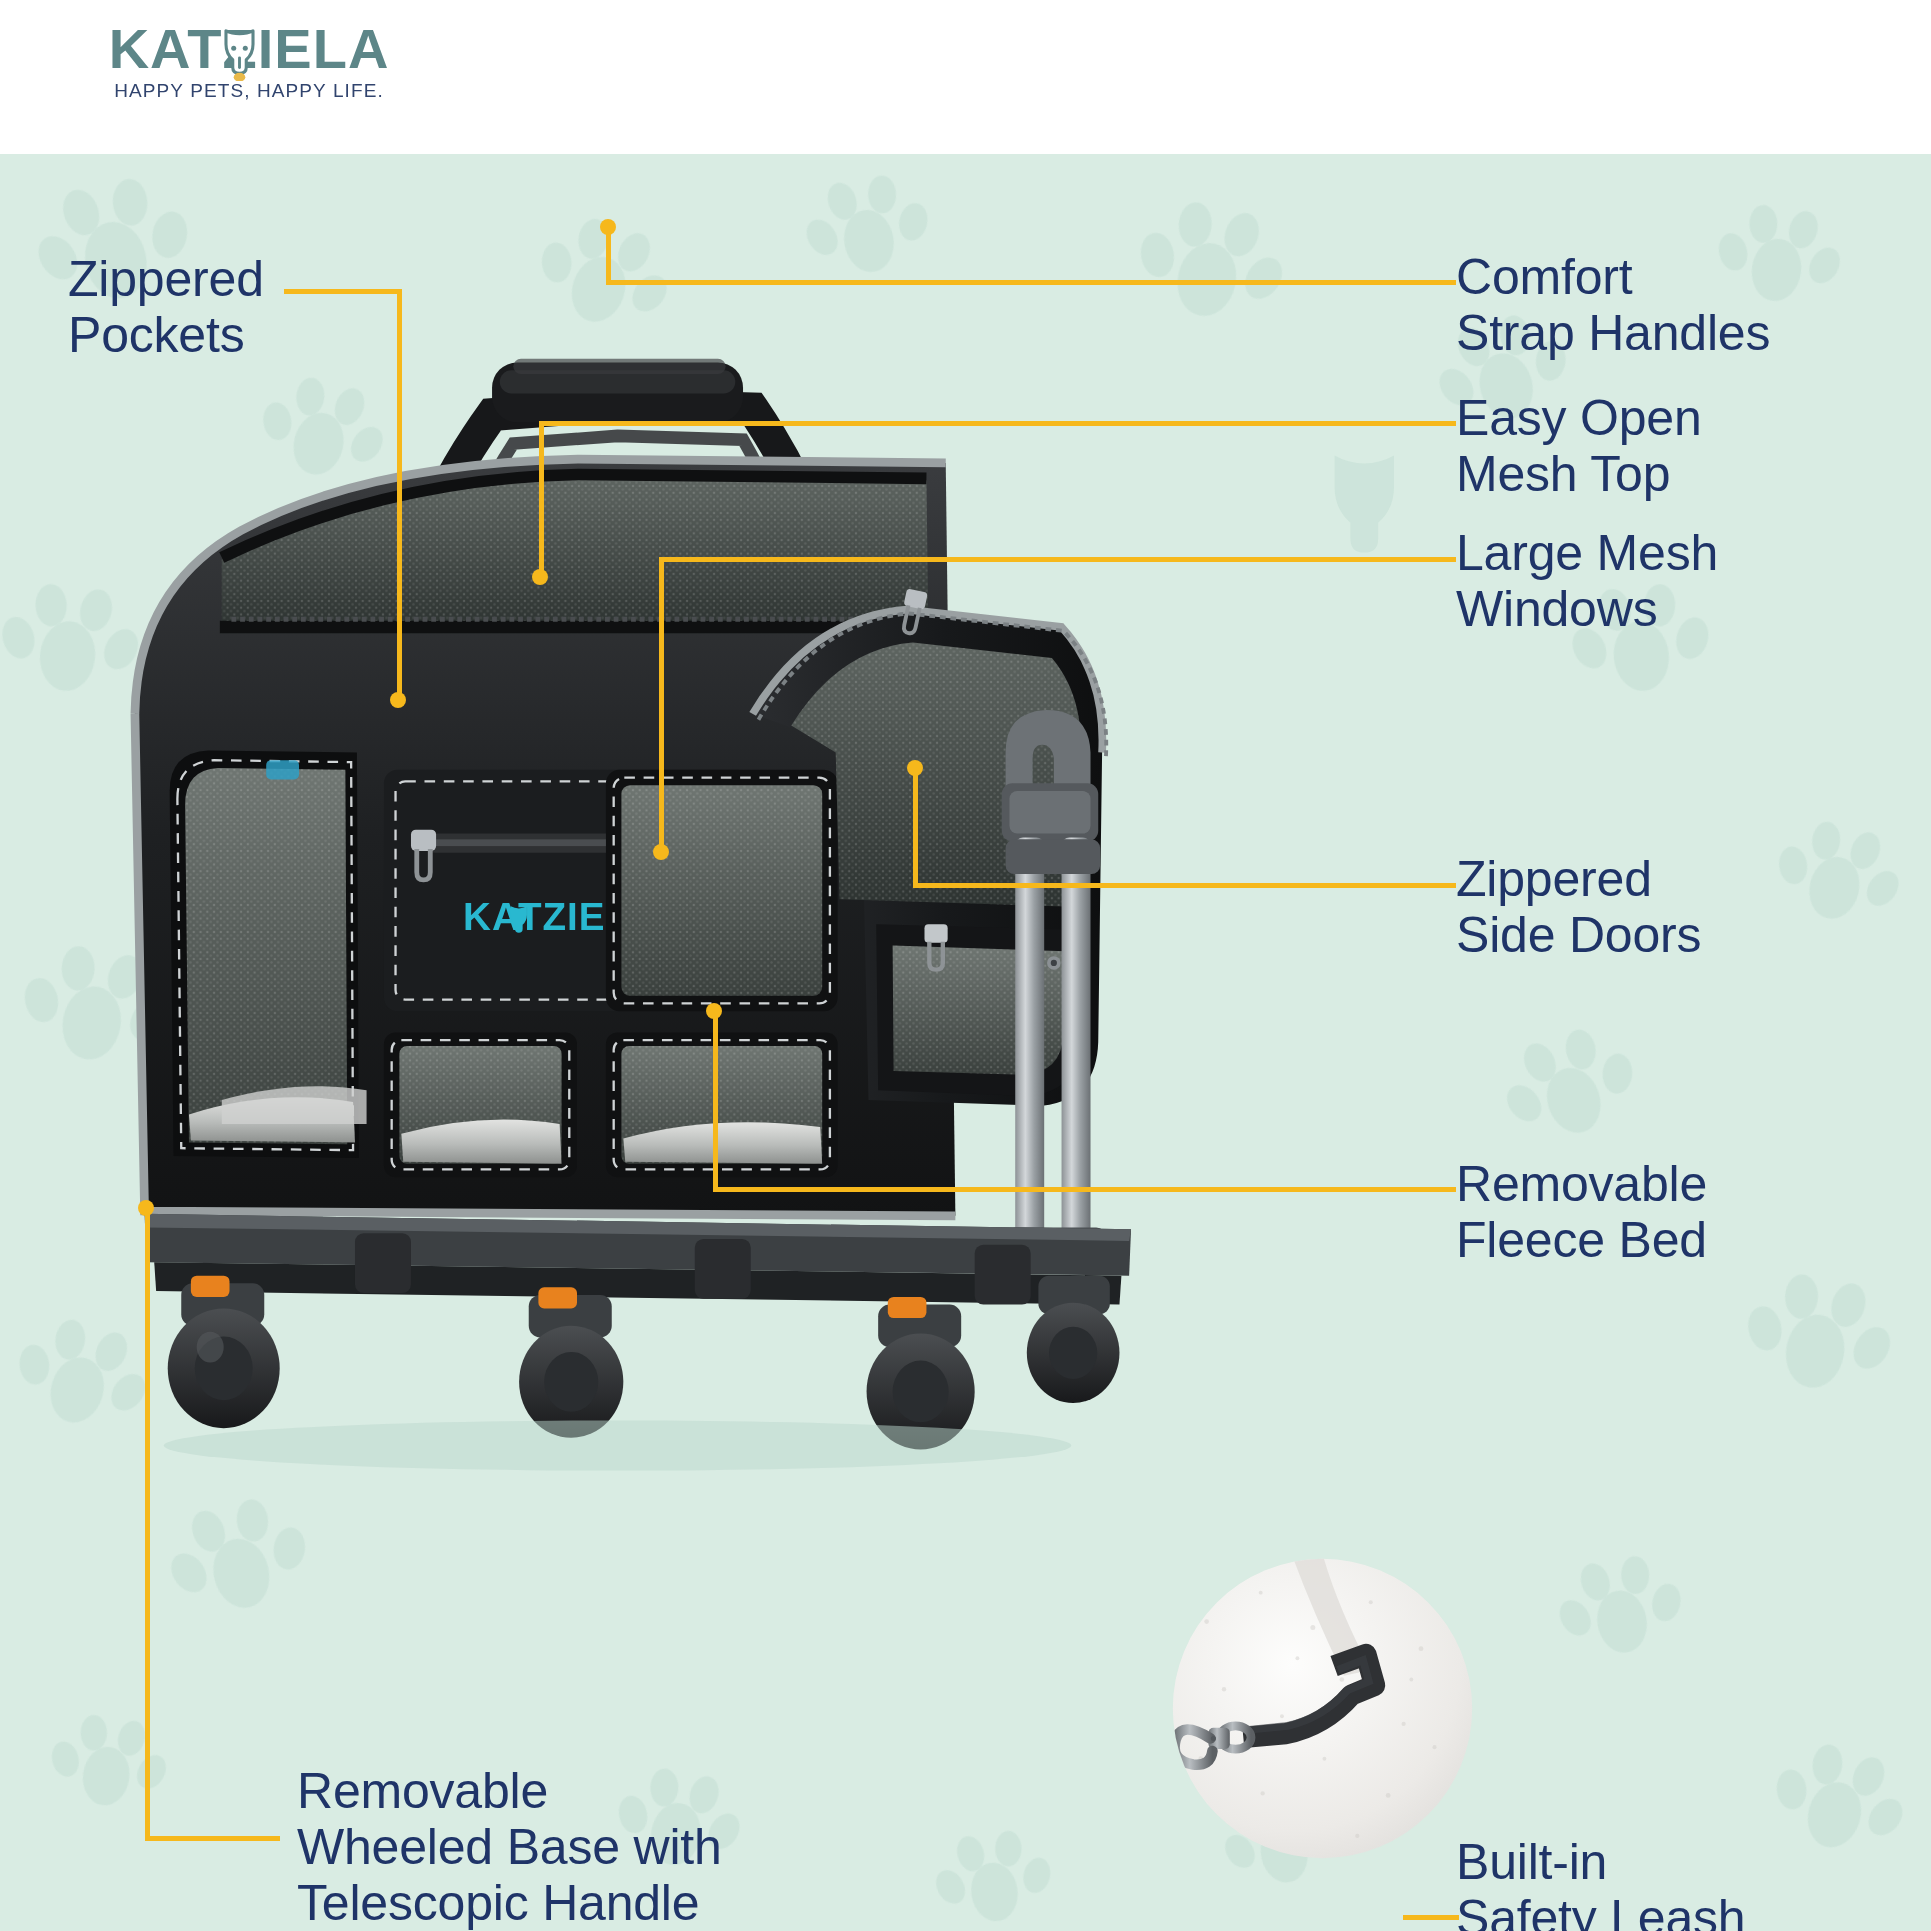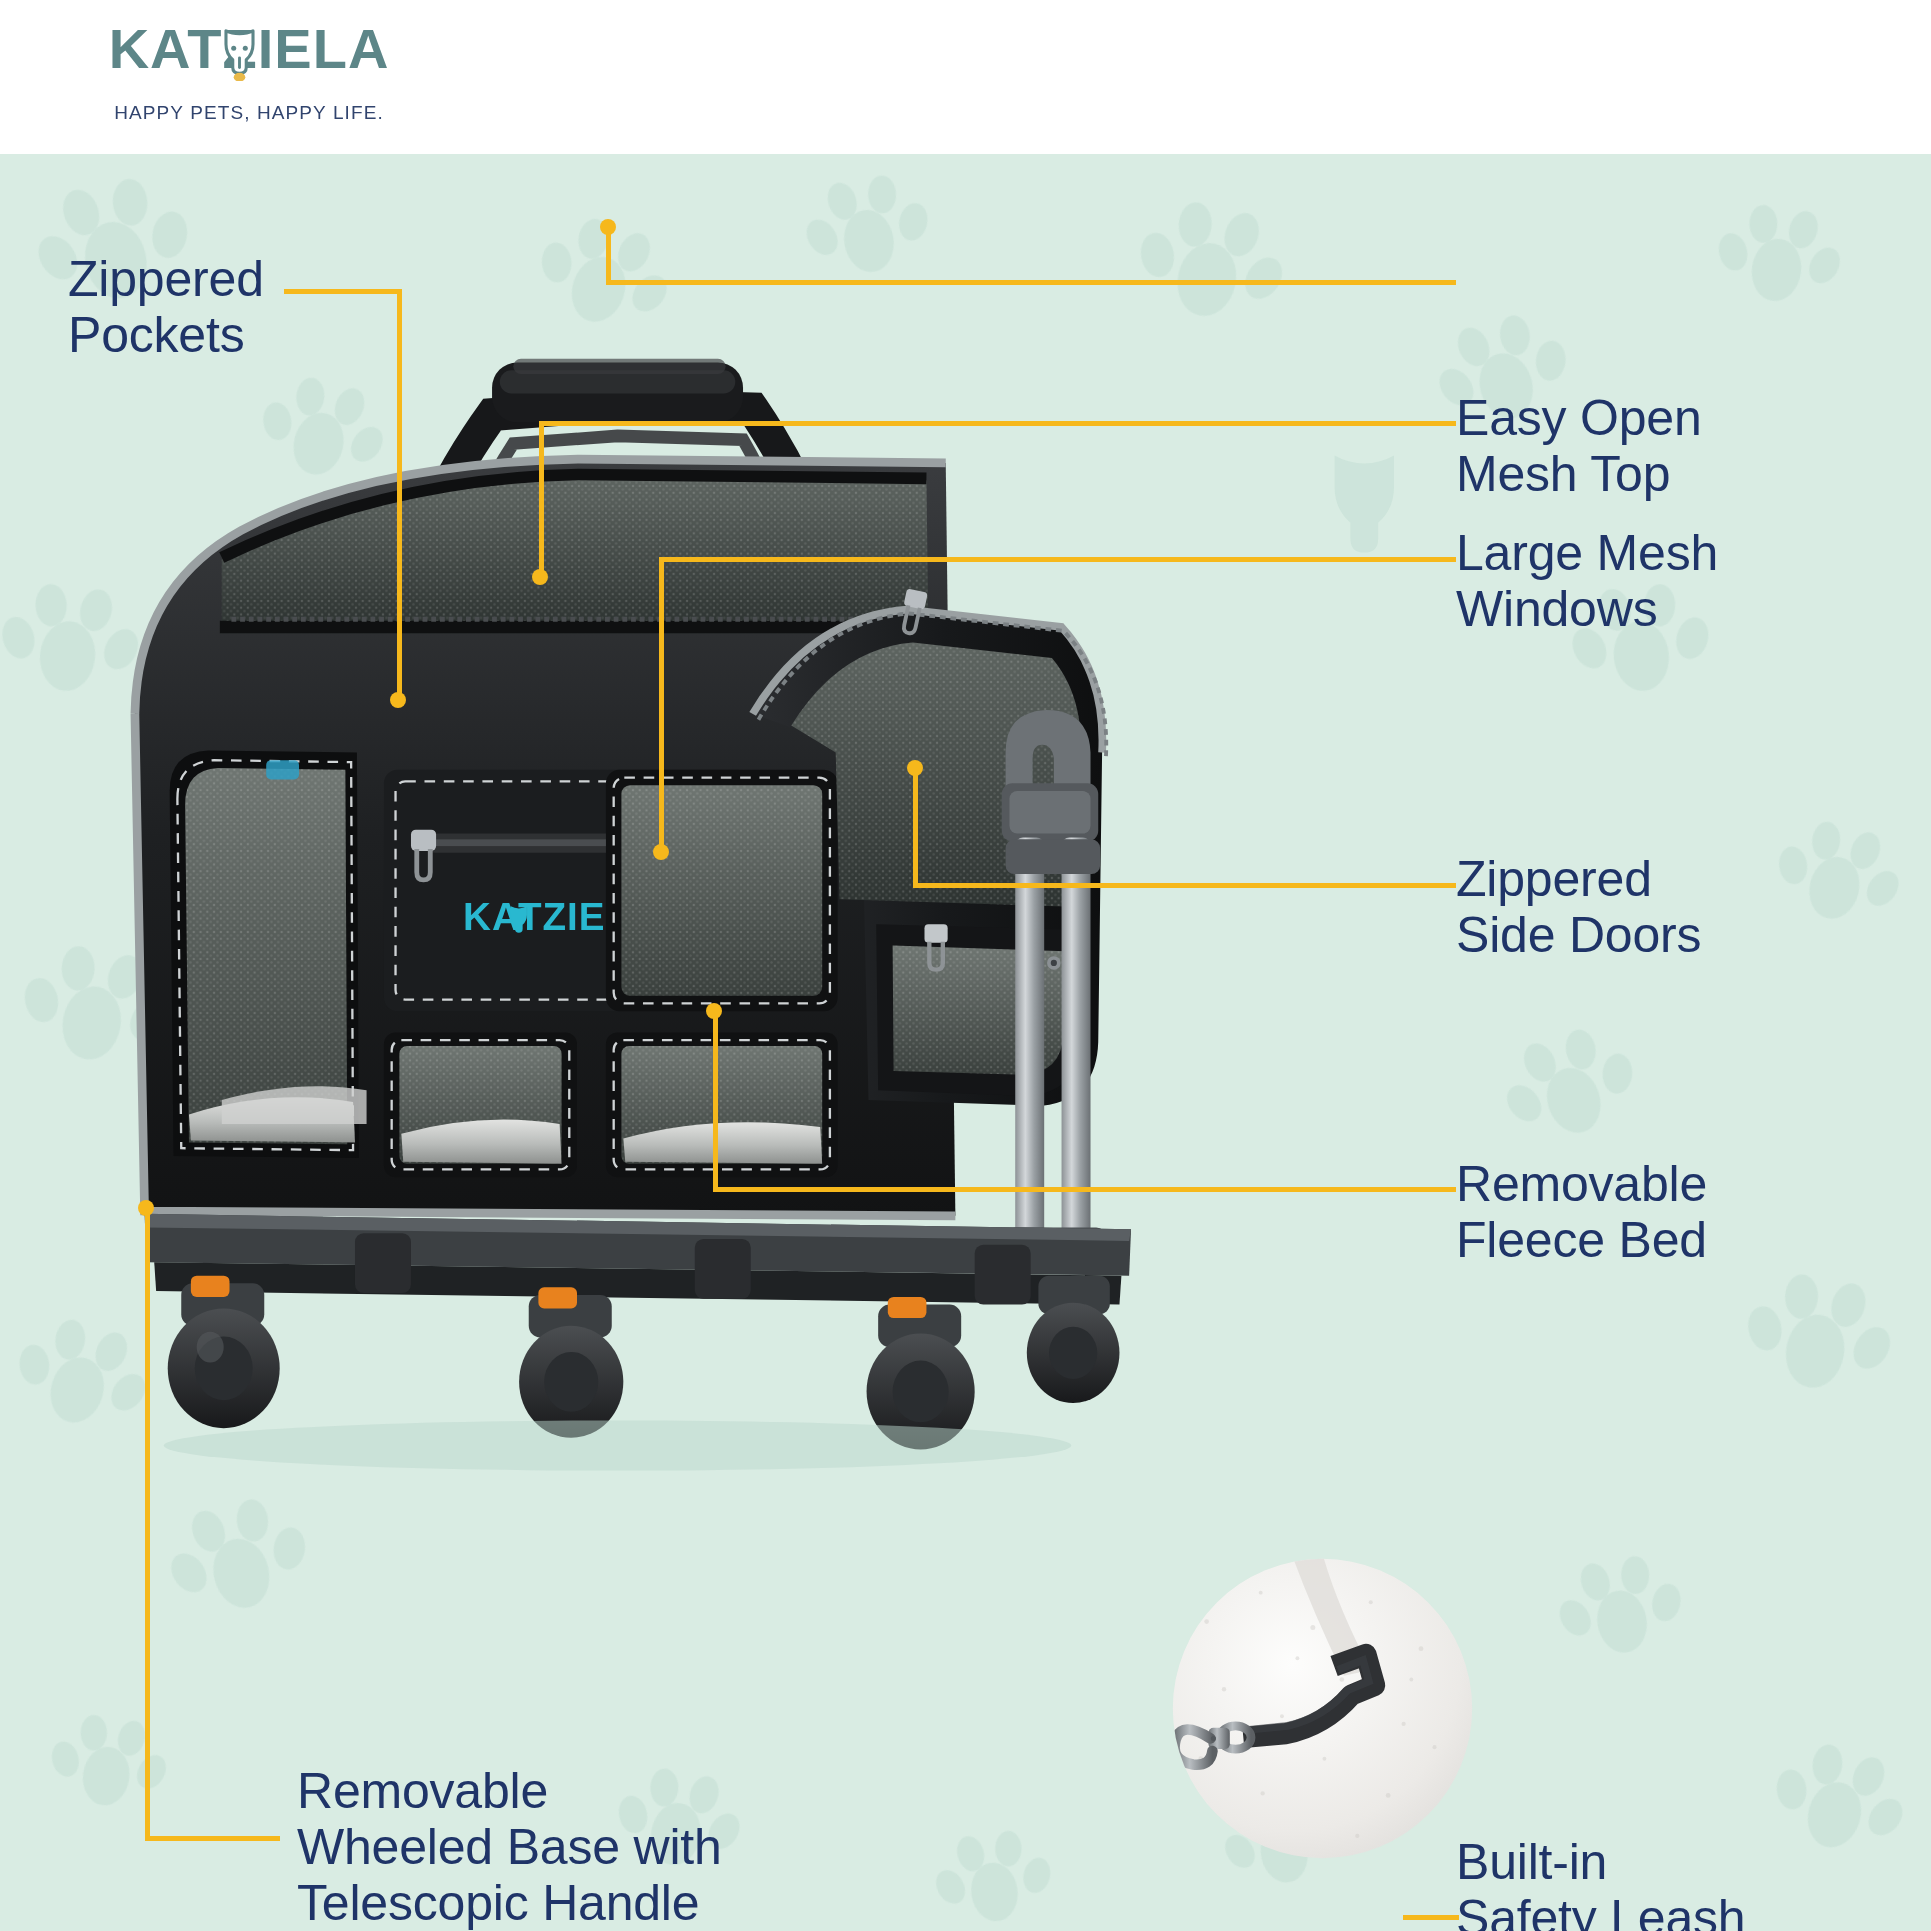--- a/index.html
+++ b/index.html
@@ -20,21 +20,21 @@
   .logo-mark {
     font-family:"Liberation Sans", sans-serif;
     font-size:56px; font-weight:bold; letter-spacing:1px;
     color:#5d8688; line-height:1;
     position:relative; display:block;
   }
   .logo-paw {
     position:absolute; left:116px; top:3.9px; width:39px; height:56px;
   }
   .logo-tag {
-    margin-top:25px;
+    margin-top:3px;
     font-size:19px; font-weight:normal; letter-spacing:1.1px;
     color:#31446e; text-align:center; width:290px;
   }
 
   
   .stage {
     position:absolute; left:0; top:154px; width:1931px; height:1777px;
     background:#d9ece3;
     overflow:hidden;
   }
@@ -430,20 +430,22 @@
     </div>
     <div class="dot" style="left:138px; top:1046px;"></div>
 
     <div class="lead">
       <div class="lead-h" style="left:1403px; top:1761px; width:56px;"></div>
     </div>
 
     <div class="label left" style="left:68px;  top:89px;   width:406px;">Zippered
 Pockets</div>
 
+    <div class="label right" style="left:1456px; top:87px;  width:454px;">Comfort
+Strap Handles</div>
 
     <div class="label right" style="left:1456px; top:228px; width:454px;">Easy Open
 Mesh Top</div>
 
     <div class="label right" style="left:1456px; top:363px; width:454px;">Large Mesh
 Windows</div>
 
     <div class="label right" style="left:1456px; top:689px; width:454px;">Zippered
 Side Doors</div>
 

